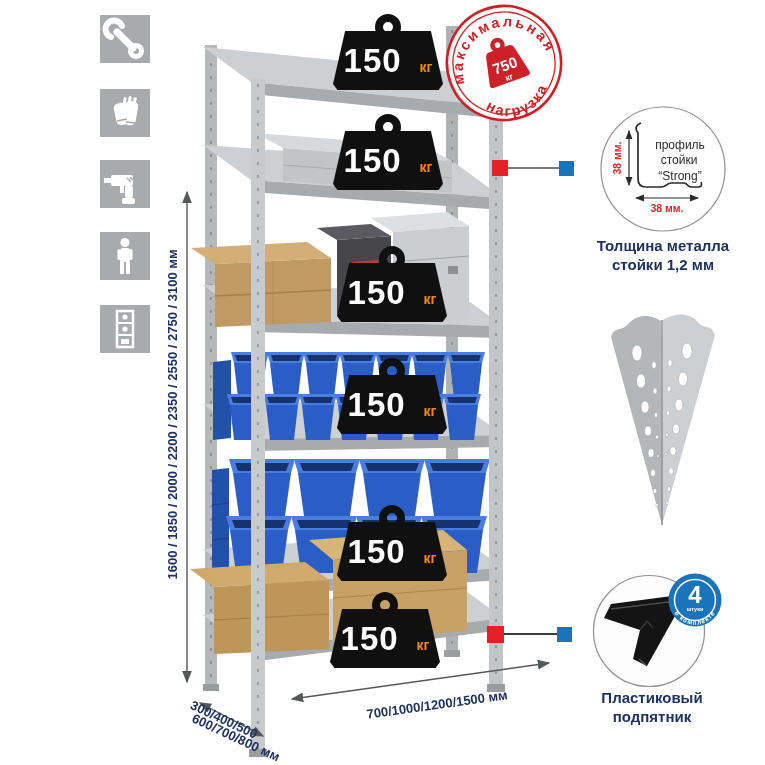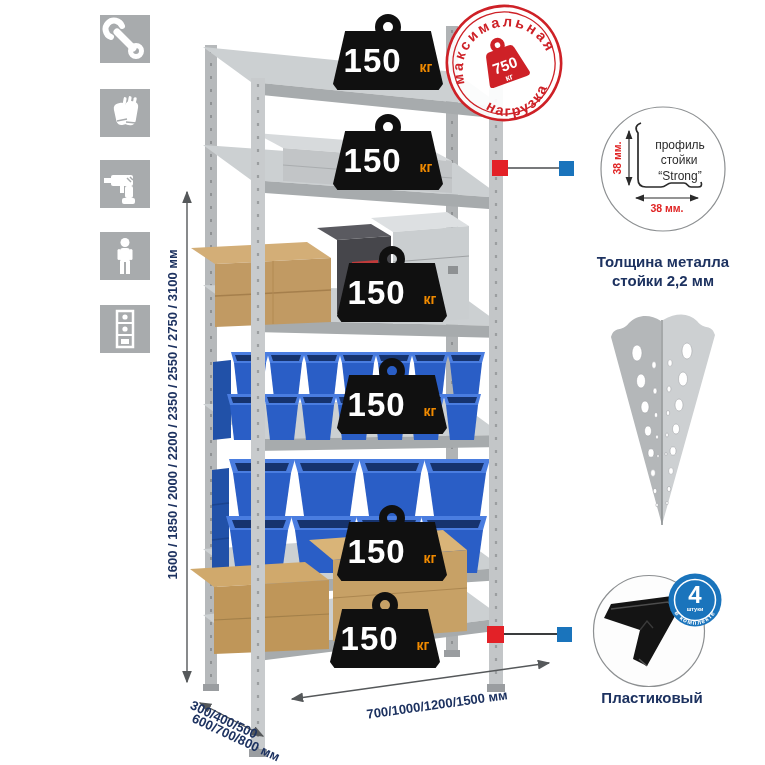--- a/index.html
+++ b/index.html
@@ -314,23 +314,23 @@
     <circle cx="80" cy="66" r="62" fill="#fff" stroke="#8d9092" stroke-width="1.2"></circle>
     <path d="M 58,20 q -8,3 -3,10 l 0,46 q 0,8 8,8 l 15,0 c 5,0 6,-4 10,-4 l 13,0 c 4,0 3,4 7,4 l 7,0 q 5,0 3,-5" fill="none" stroke="#2b2b2b" stroke-width="1.7"></path>
     <line x1="46" y1="28" x2="46" y2="82" stroke="#2b2b2b" stroke-width="1.2" marker-start="url(#ah2)" marker-end="url(#ah2)"></line>
     <line x1="53" y1="95" x2="115" y2="95" stroke="#2b2b2b" stroke-width="1.2" marker-start="url(#ah2)" marker-end="url(#ah2)"></line>
     <text x="38" y="55" transform="rotate(-90 38 55)" text-anchor="middle" font-size="10.5" font-weight="bold" fill="#e02424">38 мм.</text>
     <text x="84" y="109" text-anchor="middle" font-size="10.5" font-weight="bold" fill="#e02424">38 мм.</text>
     <text x="97" y="46" text-anchor="middle" font-size="12" fill="#2b2b2b">профиль</text>
     <text x="96" y="61" text-anchor="middle" font-size="12" fill="#2b2b2b">стойки</text>
     <text x="97" y="77" text-anchor="middle" font-size="12" fill="#2b2b2b">“Strong”</text>
   </svg>
-  <div class="callout-caption" style="left:580px;top:252px;width:166px">
+  <div class="callout-caption" style="left:580px;top:236px;width:166px">
     <div>Толщина металла</div>
-    <div>стойки 2,2 мм</div>
+    <div>стойки 1,2 мм</div>
   </div>
 
   <svg class="abs" style="left:597px;top:295px" width="132" height="238" viewBox="0 0 132 238">
     <path d="M 14,42 C 18,30 24,38 32,28 C 40,20 52,18 64,26 L 65,230 Z" fill="#b4b7b9"></path>
     <path d="M 118,40 C 114,28 108,36 100,26 C 92,18 80,17 66,25 L 65,230 Z" fill="#cdd0d2"></path>
     <line x1="65" y1="25" x2="65" y2="230" stroke="#898c8e" stroke-width="1.5"></line>
     <g fill="#ffffff" stroke="#9a9da0" stroke-width="0.5">
       <ellipse cx="40" cy="58" rx="5" ry="8"></ellipse>
       <ellipse cx="44" cy="86" rx="4.5" ry="7"></ellipse>
       <ellipse cx="48" cy="112" rx="4" ry="6"></ellipse>
@@ -372,20 +372,21 @@
     <circle cx="28" cy="28" r="20.5" fill="none" stroke="#ffffff" stroke-width="1.5"></circle>
     <path id="kitArc" d="M 5.5,36 A 23.5 23.5 0 0 0 50.5,36" fill="none"></path>
     <text x="28" y="31" text-anchor="middle" font-size="24" font-weight="bold" fill="#fff">4</text>
     <text x="28" y="38.5" text-anchor="middle" font-size="5.5" font-weight="bold" fill="#fff">штуки</text>
     <text font-size="6.4" font-weight="bold" fill="#fff" letter-spacing="1">
       <textPath href="#kitArc" startOffset="50%" text-anchor="middle">в комплекте</textPath>
     </text>
   </svg>
   <div class="callout-caption" style="left:582px;top:688px;width:140px">
     <div>Пластиковый</div>
+    <div>подпятник</div>
   </div>
 
   <div class="dim-label height-label">1600 / 1850 / 2000 / 2200 / 2350 / 2550 / 2750 / 3100 мм</div>
   <div class="dim-label width-label">700/1000/1200/1500 мм</div>
   <div class="dim-label depth-label-1">300/400/500</div>
   <div class="dim-label depth-label-2">600/700/800 мм</div>
 
 </div>
 
 </body></html>

